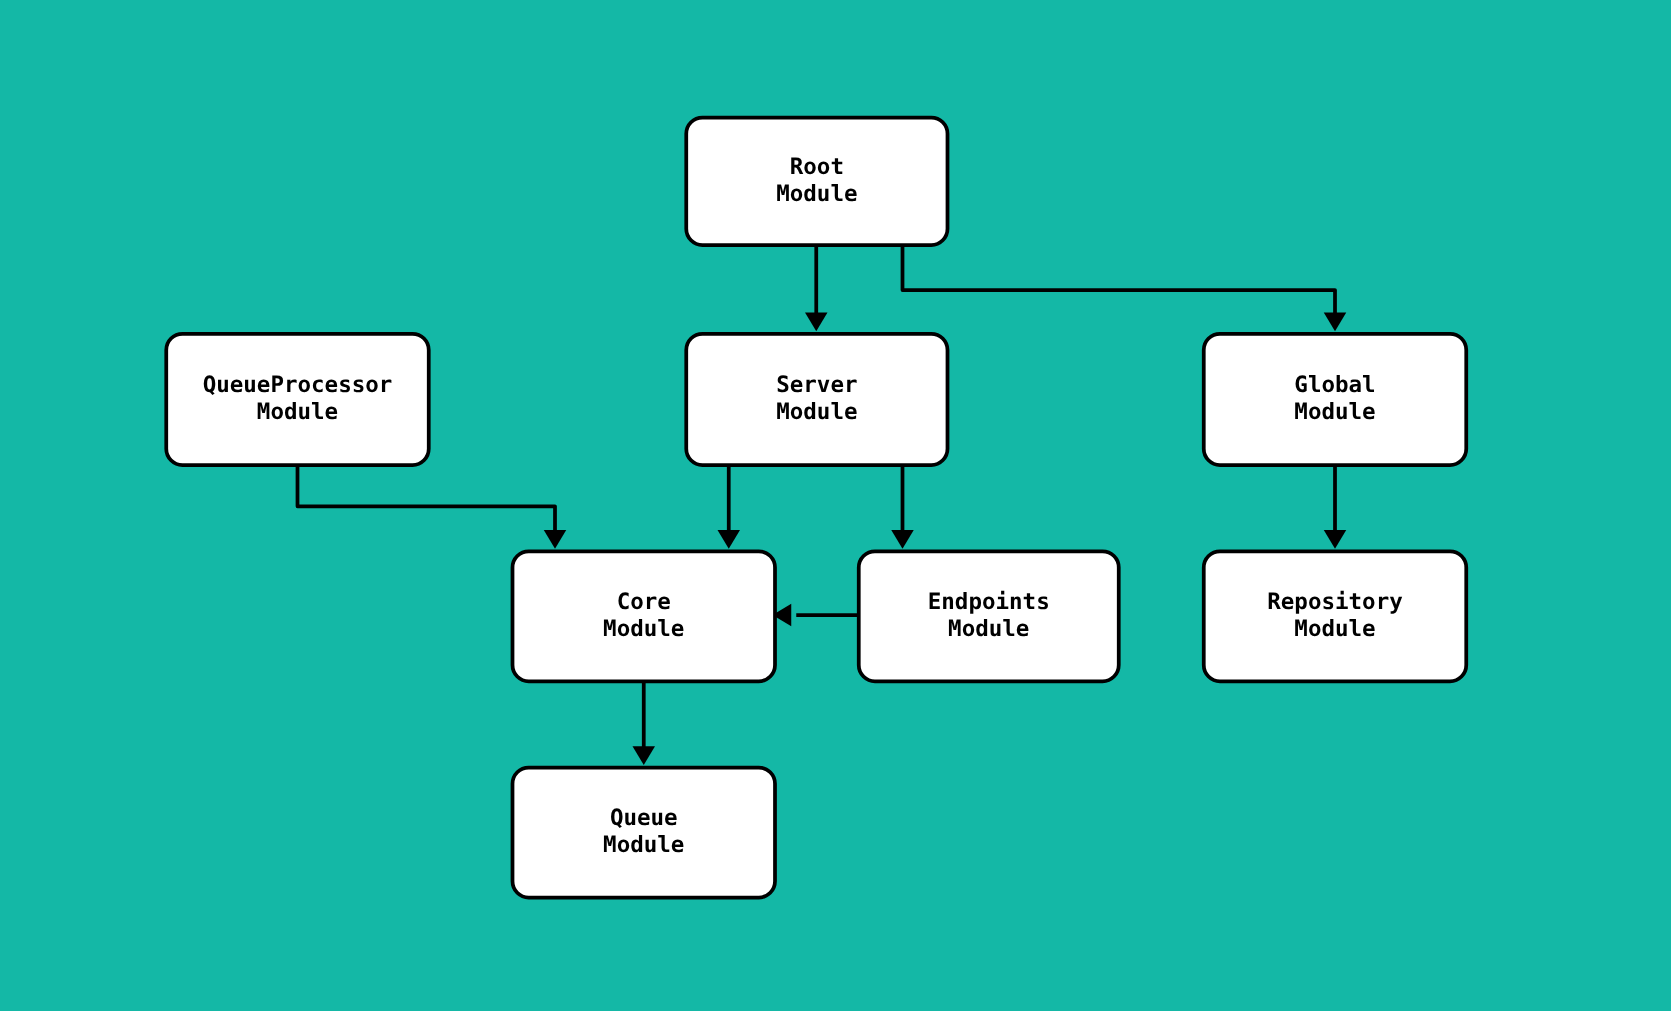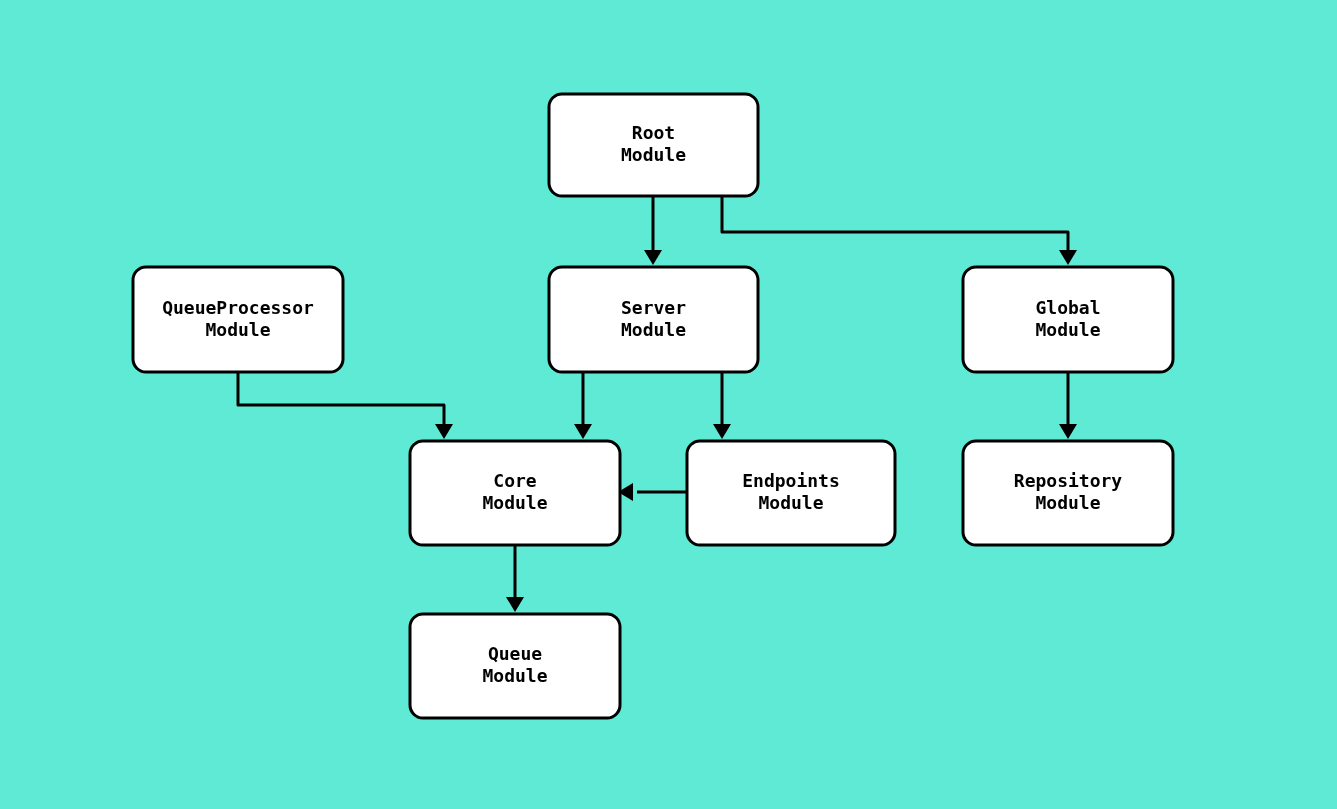--- a/index.html
+++ b/index.html
@@ -10,21 +10,21 @@
   body {
     width: 1337px;
     height: 809px;
     font-family: "DejaVu Sans Mono", monospace;
     overflow: hidden;
   }
   #diagram-canvas {
     position: relative;
     width: 1337px;
     height: 809px;
-    background: #5eead4;
+    background: #14b8a6;
   }
   svg.diagram-svg {
     position: absolute;
     top: 0;
     left: 0;
     width: 1337px;
     height: 809px;
     display: block;
   }
   .node-rect {

